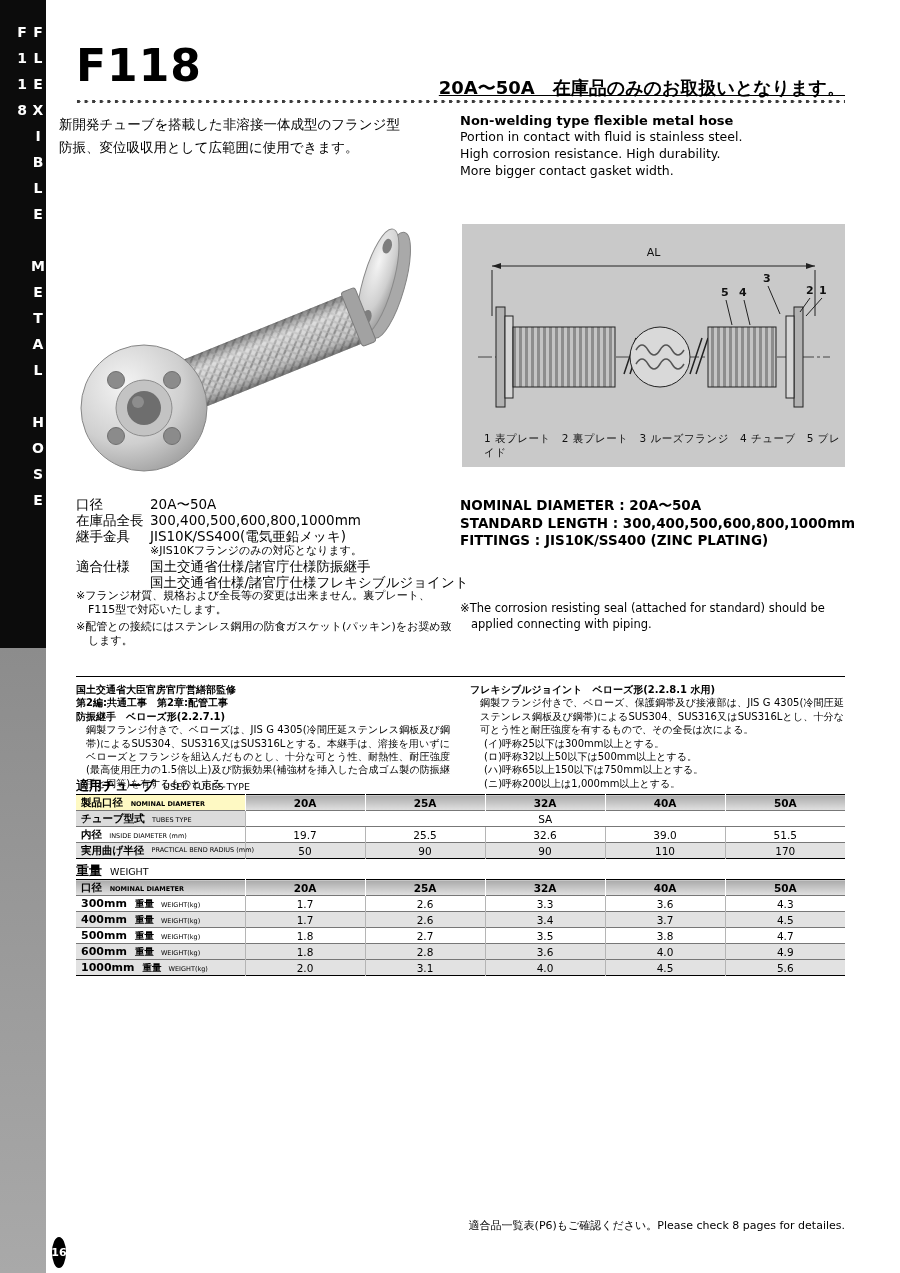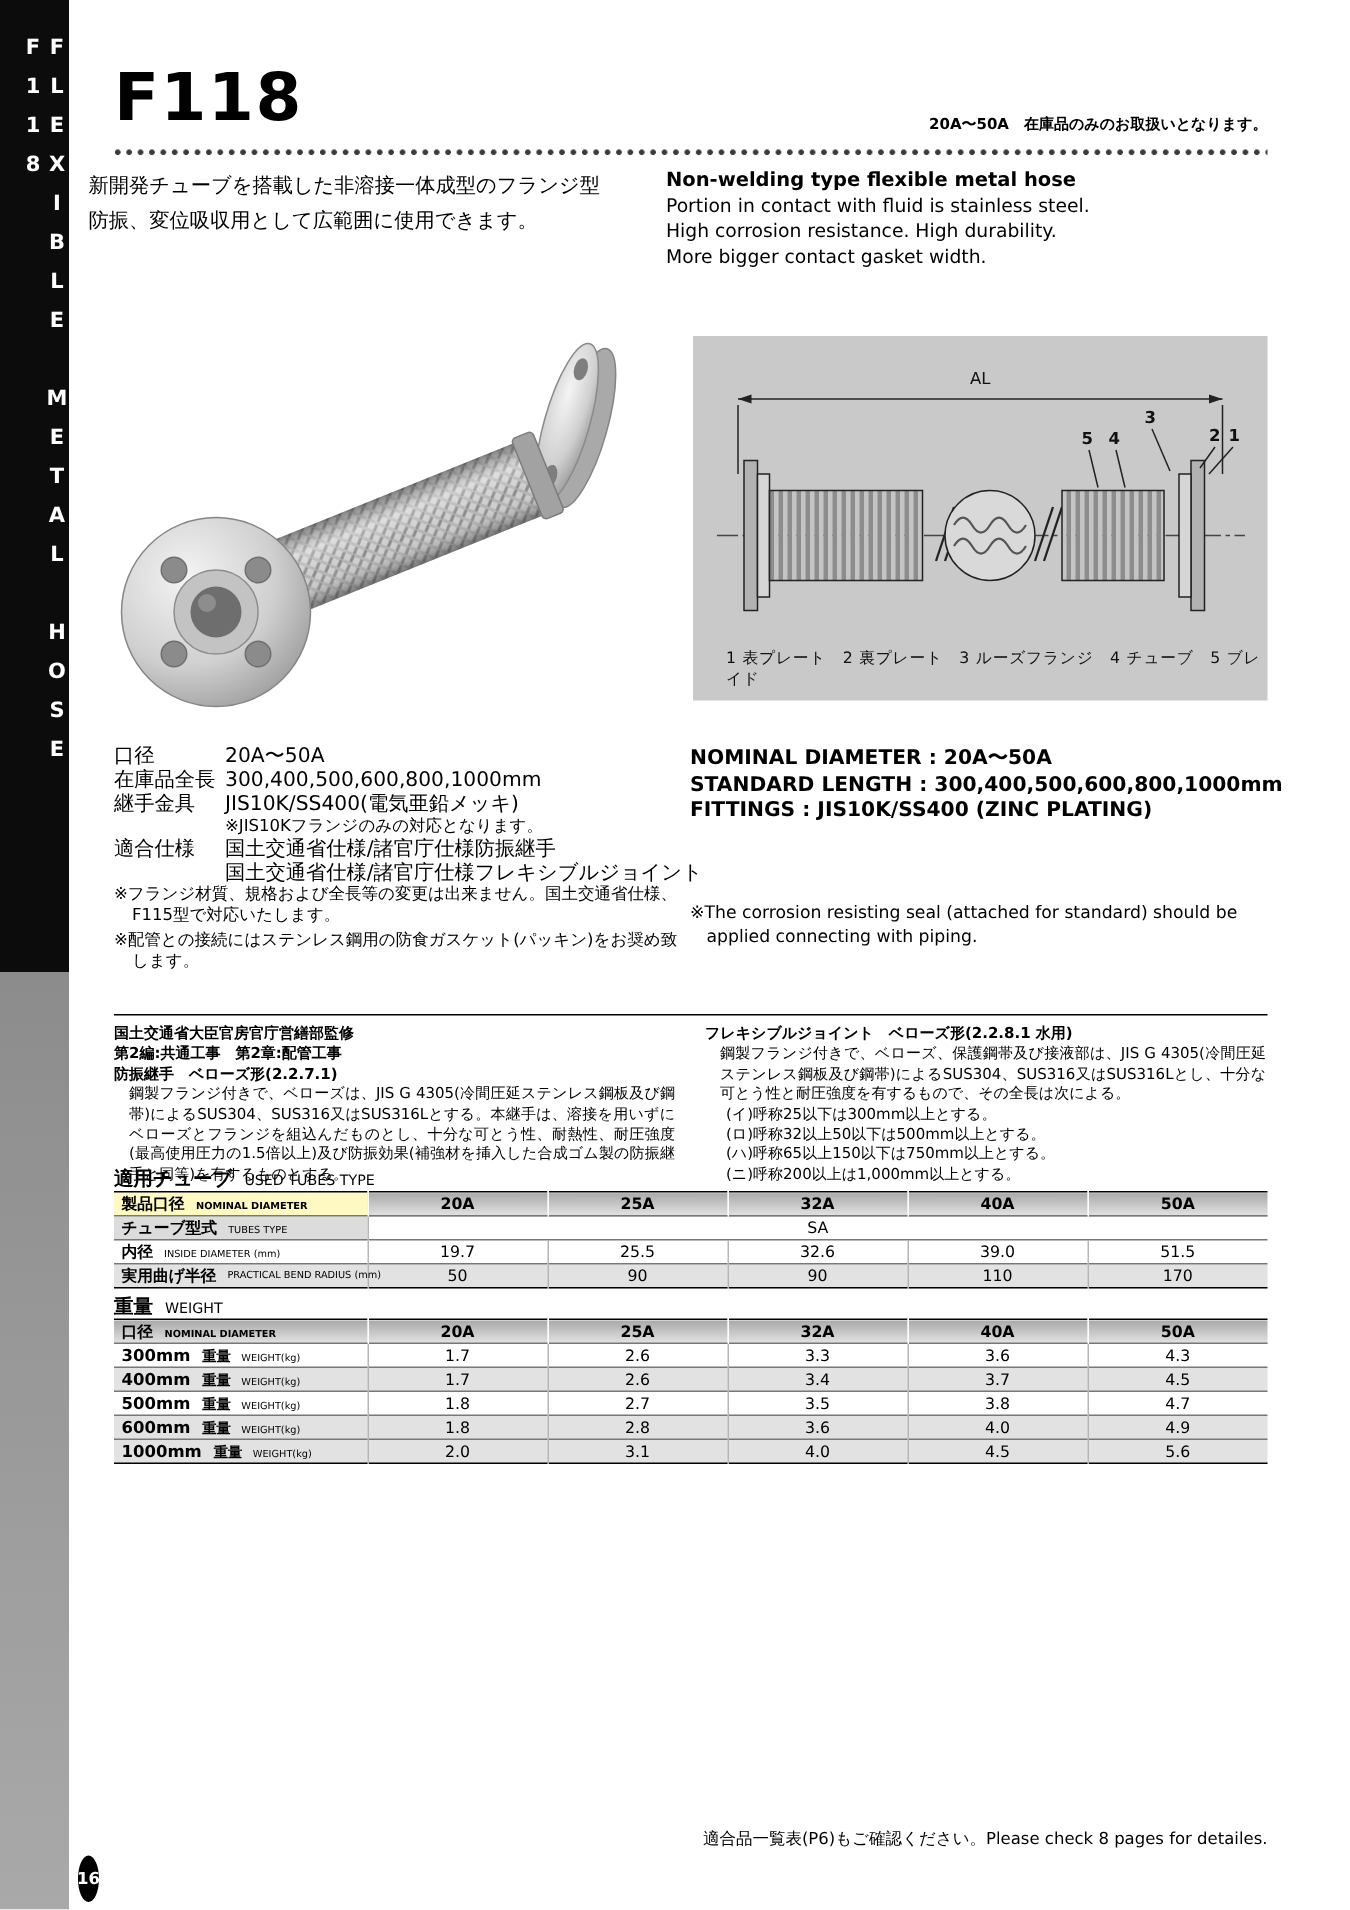--- a/index.html
+++ b/index.html
@@ -10,27 +10,27 @@
   }
   
   .sidebar-black { position:absolute; left:0; top:0; width:46px; height:648px; background:#0c0c0c; }
   .sidebar-gray  { position:absolute; left:0; top:648px; width:46px; height:625px;
                    background:linear-gradient(180deg,#8c8c8c,#a9a9a9); }
   .sidebar-text  { position:absolute; left:14px; top:24px; height:610px;
                    writing-mode:vertical-rl; text-orientation:upright;
                    color:#fff; font-weight:bold; font-size:14px; letter-spacing:10px; }
   
   .model       { position:absolute; left:76px; top:40px; font-size:44px; font-weight:bold; letter-spacing:1px; }
-  .stock-note  { position:absolute; right:55px; top:76px; font-size:10px; font-weight:bold; }
+  .stock-note  { position:absolute; right:55px; top:76px; font-size:18px; font-weight:bold;text-decoration:underline; }
   .dotted      { position:absolute; left:76px; top:99px; width:769px; height:5px;
                  background-image:radial-gradient(circle at 2.5px 2.5px,#3b3b3b 1.7px,transparent 2px);
                  background-size:7.6px 5px; background-repeat:repeat-x; }
   
   .intro-jp { position:absolute; left:59px; top:113px; font-size:13.5px; line-height:1.7; }
-  .intro-en { position:absolute; left:444px; top:112px; font-size:12.5px; line-height:1.33; }
+  .intro-en { position:absolute; left:460px; top:112px; font-size:12.5px; line-height:1.33; }
   .intro-en .t { font-weight:bold; font-size:13px; }
   
   .photo { position:absolute; left:62px; top:208px; width:382px; height:290px; }
   
   .diagram { position:absolute; left:462px; top:224px; width:383px; height:243px; background:#c9c9c9; }
   .diagram svg { position:absolute; left:0; top:0; }
   .diagram .caption { position:absolute; left:22px; bottom:7px; font-size:10.5px; color:#111; letter-spacing:0.5px; }
   .dnum { position:absolute; font-size:11px; font-weight:bold; color:#111; }
   .dim-label { position:absolute; left:0; top:22px; width:100%; text-align:center; font-size:11px; color:#111; }
   
@@ -221,21 +221,21 @@
     <span class="spec-value">国土交通省仕様/諸官庁仕様フレキシブルジョイント</span>
   </div>
 </div>
 <div class="specs-en">
   <div>NOMINAL DIAMETER : 20A〜50A</div>
   <div>STANDARD LENGTH : 300,400,500,600,800,1000mm</div>
   <div>FITTINGS : JIS10K/SS400 (ZINC PLATING)</div>
 </div>
 
 <div class="notes-jp">
-  <div class="note">※フランジ材質、規格および全長等の変更は出来ません。国土交通省仕様、F115型で対応いたします。</div>
+  <div class="note">※フランジ材質、規格および全長等の変更は出来ません。裏プレート、F115型で対応いたします。</div>
   <div class="note">※配管との接続にはステンレス鋼用の防食ガスケット(パッキン)をお奨め致します。</div>
 </div>
 <div class="note-en">※The corrosion resisting seal (attached for standard) should be applied connecting with piping.</div>
 
 <div class="regs">
   <div class="col">
     <div class="hd">国土交通省大臣官房官庁営繕部監修</div>
     <div class="hd">第2編:共通工事　第2章:配管工事</div>
     <div class="hd">防振継手　ベローズ形(2.2.7.1)</div>
     <div class="body">鋼製フランジ付きで、ベローズは、JIS G 4305(冷間圧延ステンレス鋼板及び鋼帯)によるSUS304、SUS316又はSUS316Lとする。本継手は、溶接を用いずにベローズとフランジを組込んだものとし、十分な可とう性、耐熱性、耐圧強度(最高使用圧力の1.5倍以上)及び防振効果(補強材を挿入した合成ゴム製の防振継手と同等)を有するものとする。</div>

